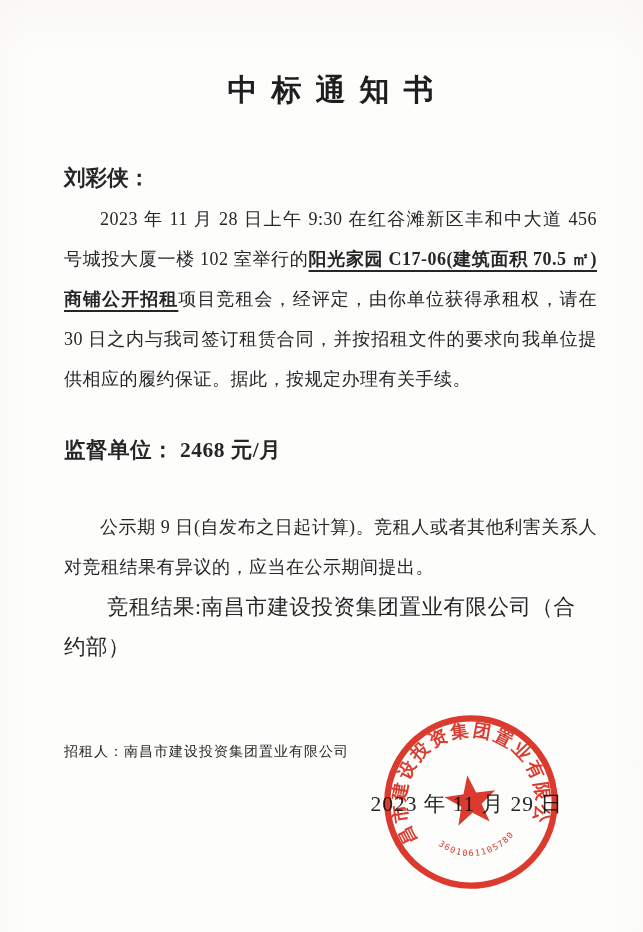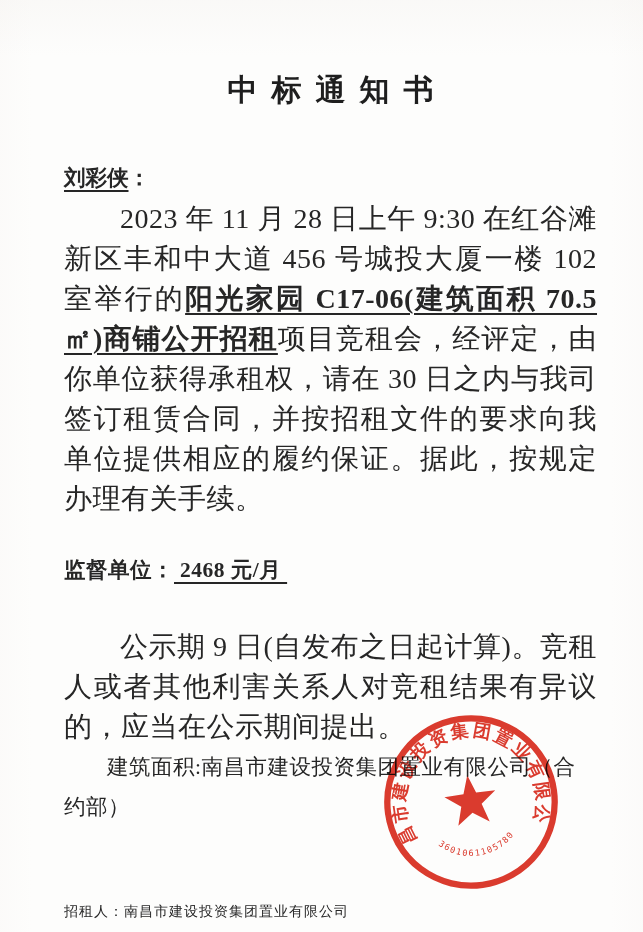--- a/index.html
+++ b/index.html
@@ -27,27 +27,26 @@
     text-indent: 14px;
     color: #1e1e1e;
   }
   .recipient {
     margin-top: 52px;
     font-size: 21.5px;
     font-weight: 600;
     line-height: 30px;
   }
   .u {
-    text-decoration: underline;
     text-decoration-thickness: 1.6px;
     text-underline-offset: 5px;
   }
   .para {
     margin: 6px 0 0;
-    font-size: 28px;
+    font-size: 18px;
     line-height: 40px;
     text-align: justify;
     text-indent: 2em;
     letter-spacing: .5px;
   }
   .hl {
     font-weight: 700;
     text-decoration: underline;
     text-decoration-thickness: 1.7px;
     text-underline-offset: 5px;
@@ -106,21 +105,21 @@
   <h1 class="title">中标通知书</h1>
 
   <div class="recipient"><span class="u">刘彩侠</span><span>：</span></div>
 
   <p class="para"><span>2023 年 11 月 28 日上午 9:30 在红谷滩新区丰和中大道 456 号城投大厦一楼 102 室举行的</span><span class="hl">阳光家园 C17-06(建筑面积 70.5 ㎡)商铺公开招租</span><span>项目竞租会，经评定，由你单位获得承租权，请在 30 日之内与我司签订租赁合同，并按招租文件的要求向我单位提供相应的履约保证。据此，按规定办理有关手续。</span></p>
 
   <div class="result"><span>监督单位：</span><span class="u val"> 2468 元/月 </span></div>
 
   <p class="para notice">公示期 9 日(自发布之日起计算)。竞租人或者其他利害关系人对竞租结果有异议的，应当在公示期间提出。</p>
 
-  <div class="line">建筑面积:南昌市建设投资集团置业有限公司（合约部）</div>
+  <div class="line">竞租结果:南昌市建设投资集团置业有限公司（合约部）</div>
 
 
   <div class="issuer"><span>招租人：</span><span>南昌市建设投资集团置业有限公司</span></div>
 
   <div class="date">2023 年 11 月 29 日</div>
 
   <div class="seal">
     <svg viewBox="0 0 200 200">
       <circle cx="100" cy="100" r="93" fill="none" stroke-width="7" stroke="#d92a1c"></circle>
       <path id="sealArcTop" d="M 31.4 125 A 73 73 0 1 1 168.6 125" fill="none"></path>

